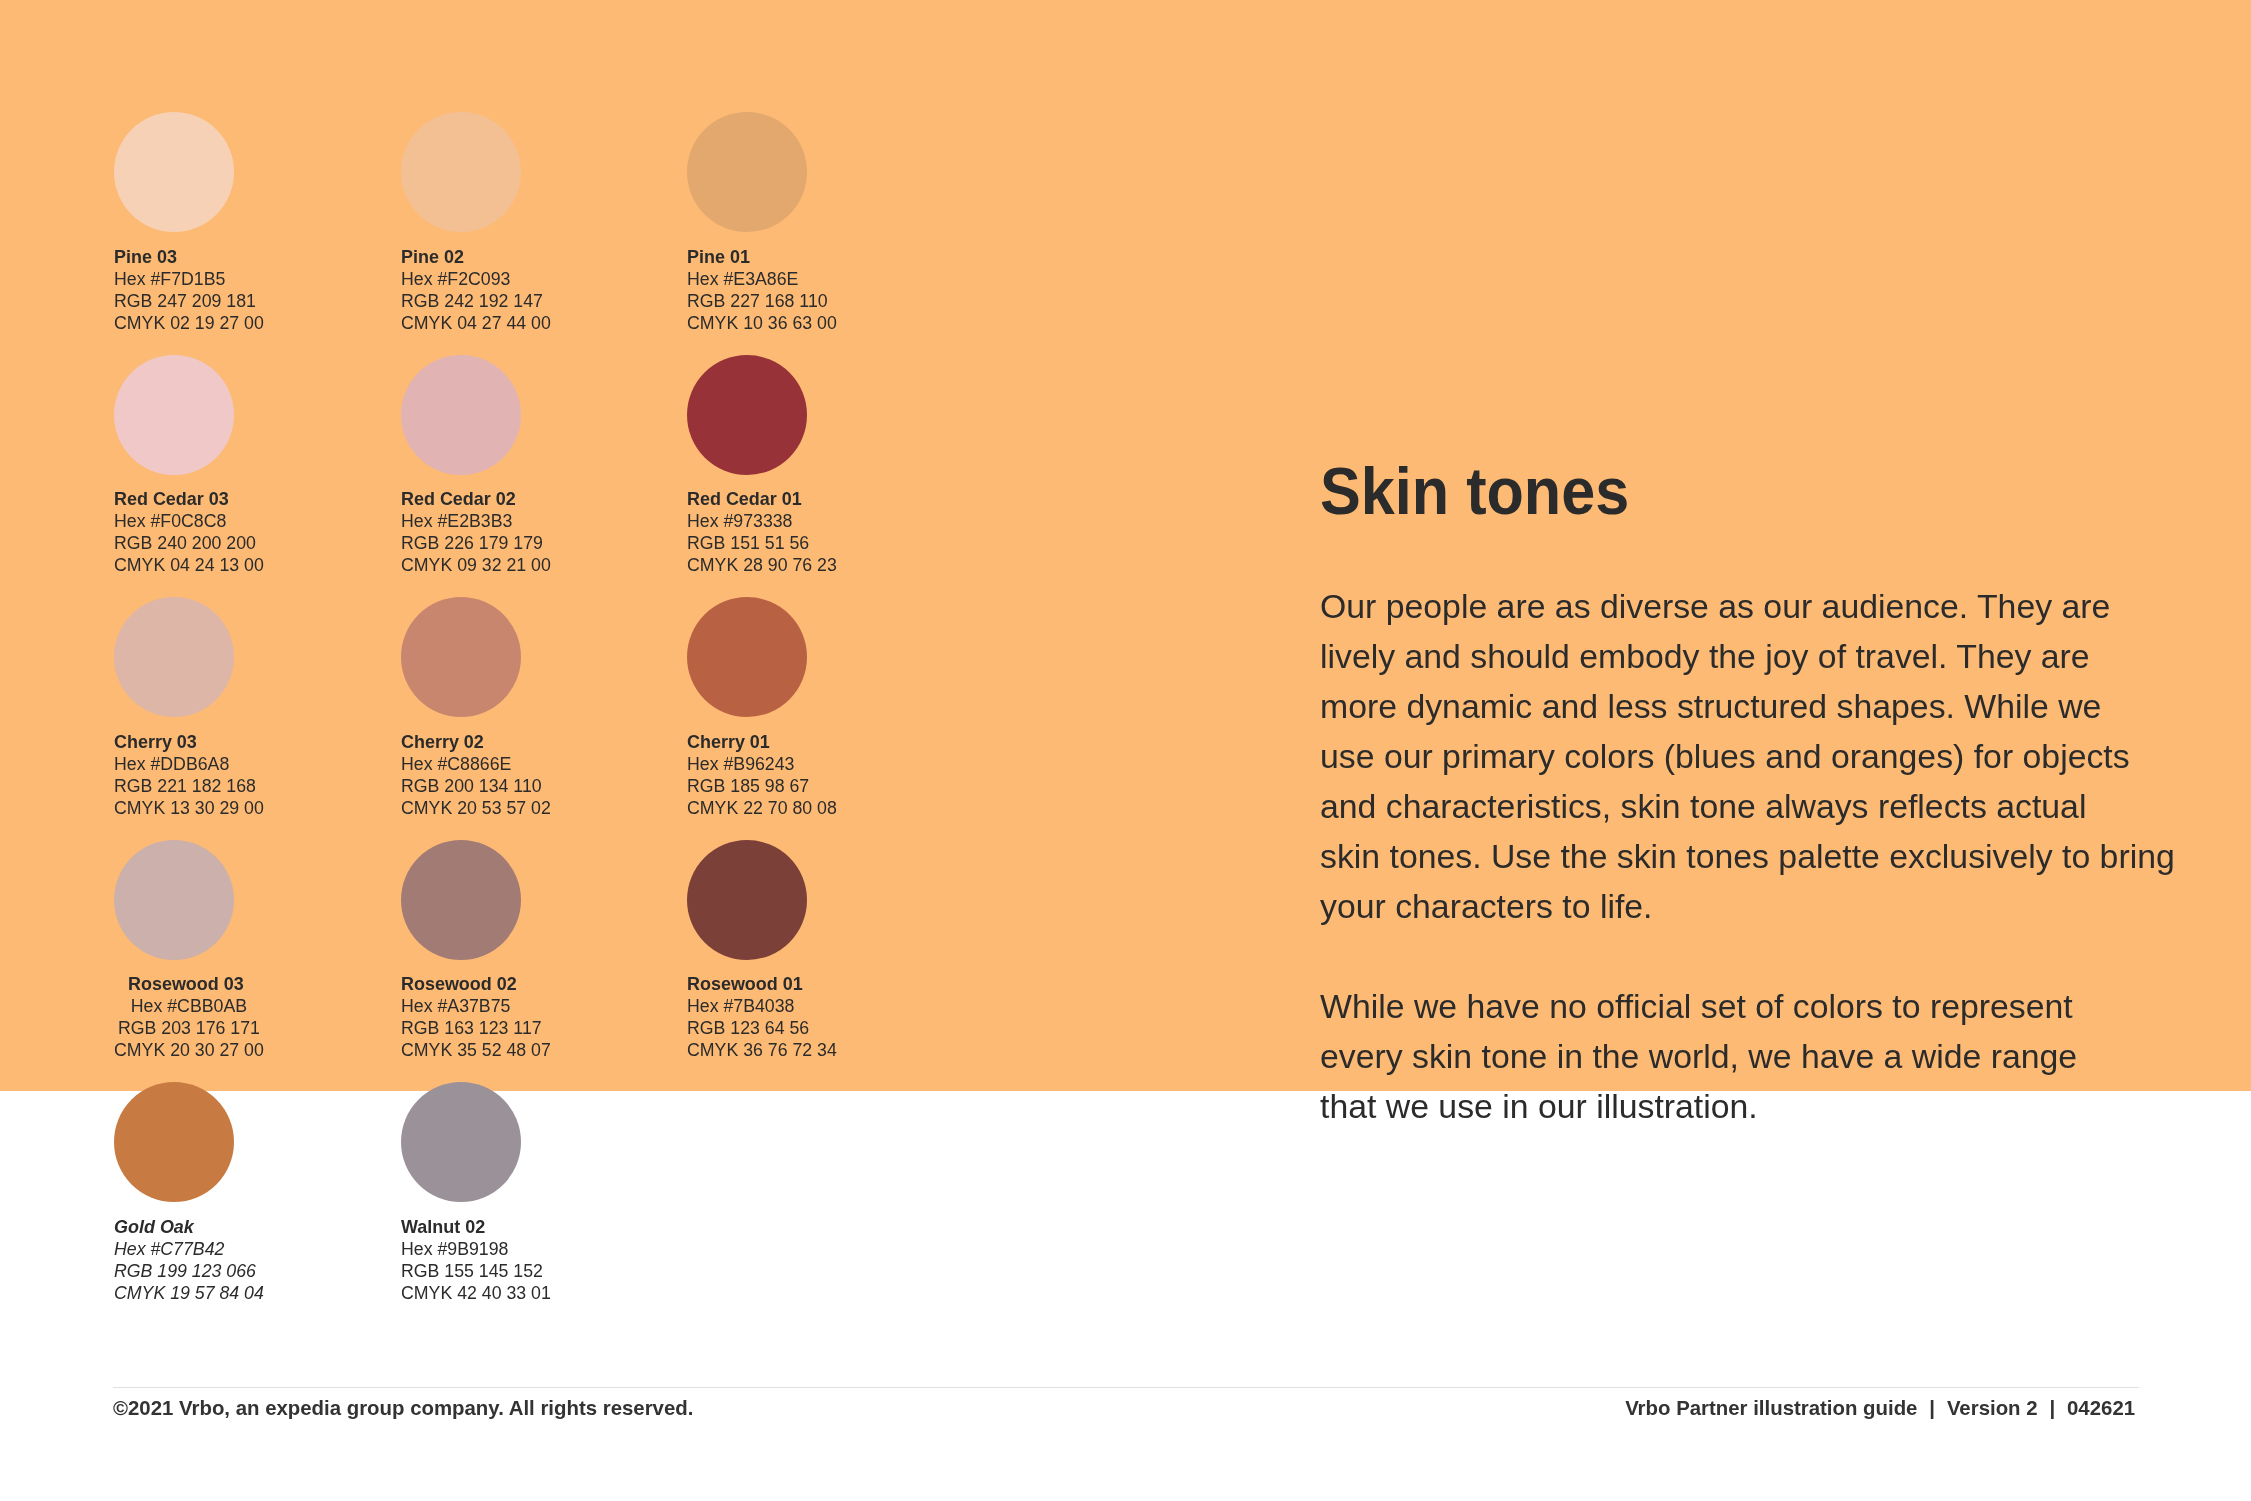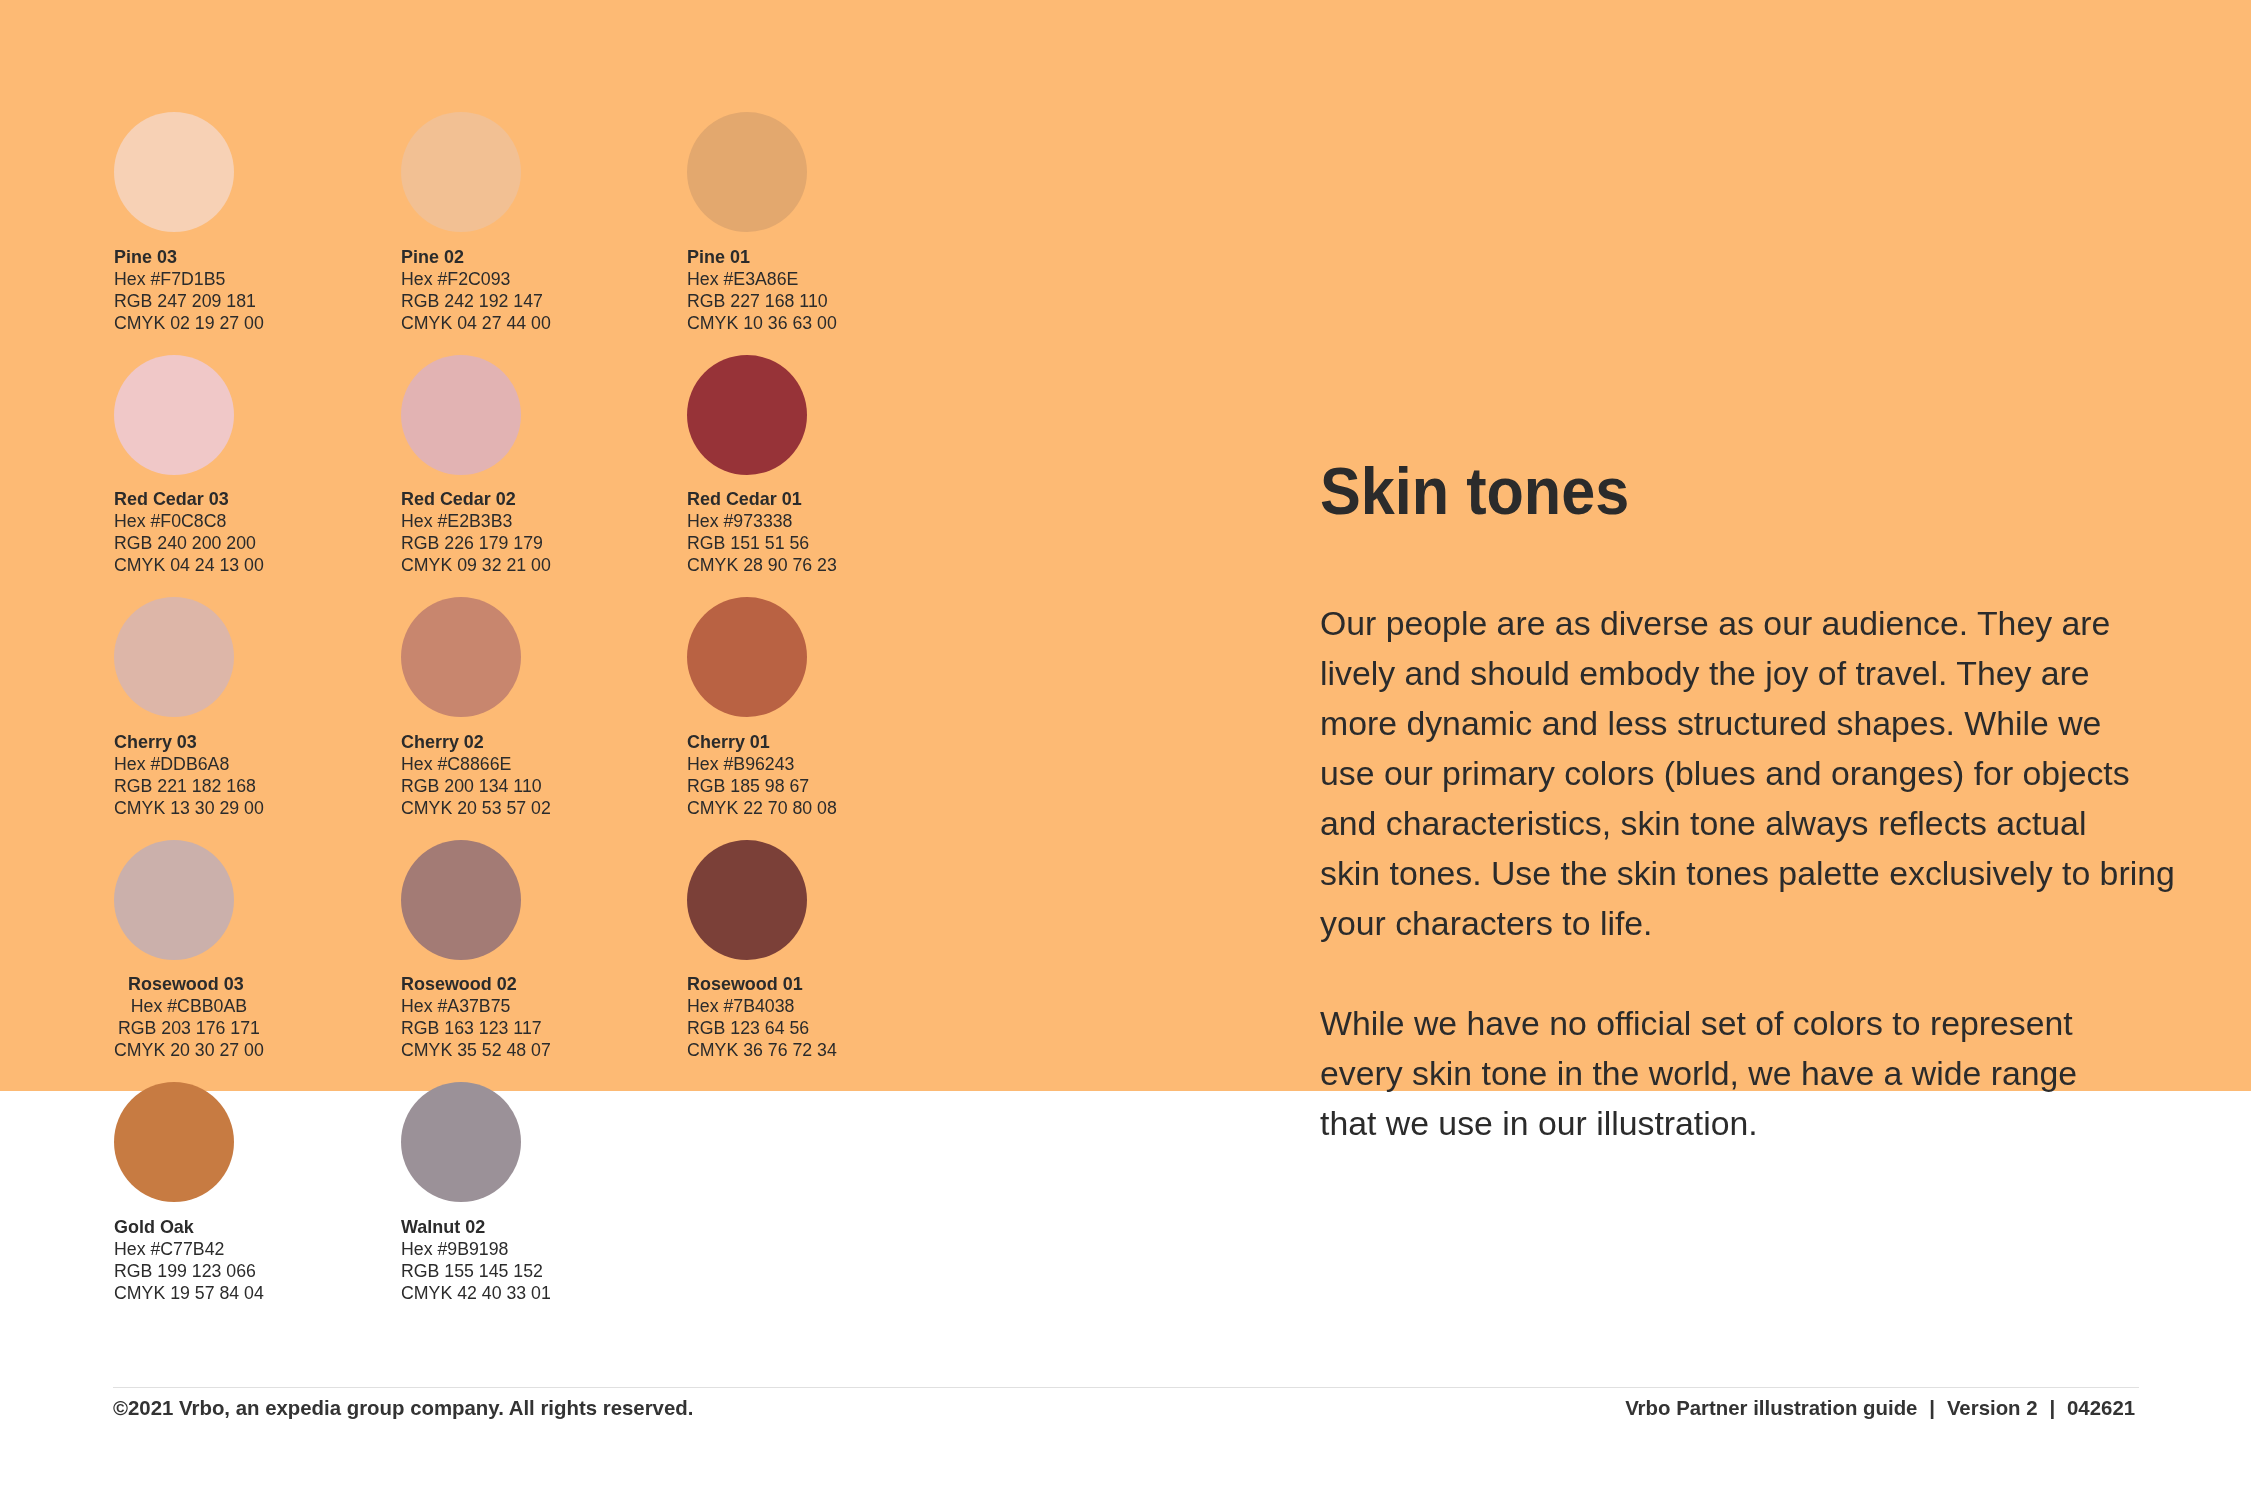--- a/index.html
+++ b/index.html
@@ -27,21 +27,21 @@
     white-space:nowrap;transform:scaleX(0.985) translateZ(0);transform-origin:0 50%;
   }
 
   
   #right-col{position:absolute;left:1320px;top:0;width:900px;height:1340px;}
   #page-title{
     position:absolute;top:457.5px;left:0;margin:0;
     font-size:66.7px;line-height:66.7px;font-weight:700;color:#2b2b2b;
     white-space:nowrap;transform:scaleX(0.917) translateZ(0);transform-origin:0 0;
   }
-  #body-copy{position:absolute;top:598px;left:0;width:900px;}
+  #body-copy{position:absolute;top:581px;left:0;width:900px;}
   .para{
     margin:0;font-size:33.8px;line-height:50px;color:#2b2b2b;
     font-weight:400;white-space:nowrap;transform:translateZ(0);
   }
   .para + .para{margin-top:50px;}
 
   
   #footer{position:absolute;left:113px;top:1387px;width:2026px;}
   #footer-rule{width:2026px;height:1px;background:#e0e0e0;}
   #footer-row{
@@ -165,21 +165,21 @@
       </div>
       <div class="swatch" style="left: 687px; top: 839.6px;">
         <div class="swatch-circle" style="background: rgb(123, 64, 56);"></div>
         <div class="swatch-info">
           <div class="swatch-name">Rosewood 01</div>
           <div class="swatch-line">Hex #7B4038</div>
           <div class="swatch-line">RGB 123 64 56</div>
           <div class="swatch-line">CMYK 36 76 72 34</div>
         </div>
       </div>
-      <div class="swatch" style="left: 114px; top: 1082.2px;">
+      <div class="swatch" style="left: 114px; top: 1082.2px; font-style: italic;">
         <div class="swatch-circle" style="background: rgb(199, 123, 66);"></div>
         <div class="swatch-info">
           <div class="swatch-name">Gold Oak</div>
           <div class="swatch-line">Hex #C77B42</div>
           <div class="swatch-line">RGB 199 123 066</div>
           <div class="swatch-line">CMYK 19 57 84 04</div>
         </div>
       </div>
       <div class="swatch" style="left: 401px; top: 1082.2px;">
         <div class="swatch-circle" style="background: rgb(155, 145, 152);"></div>

